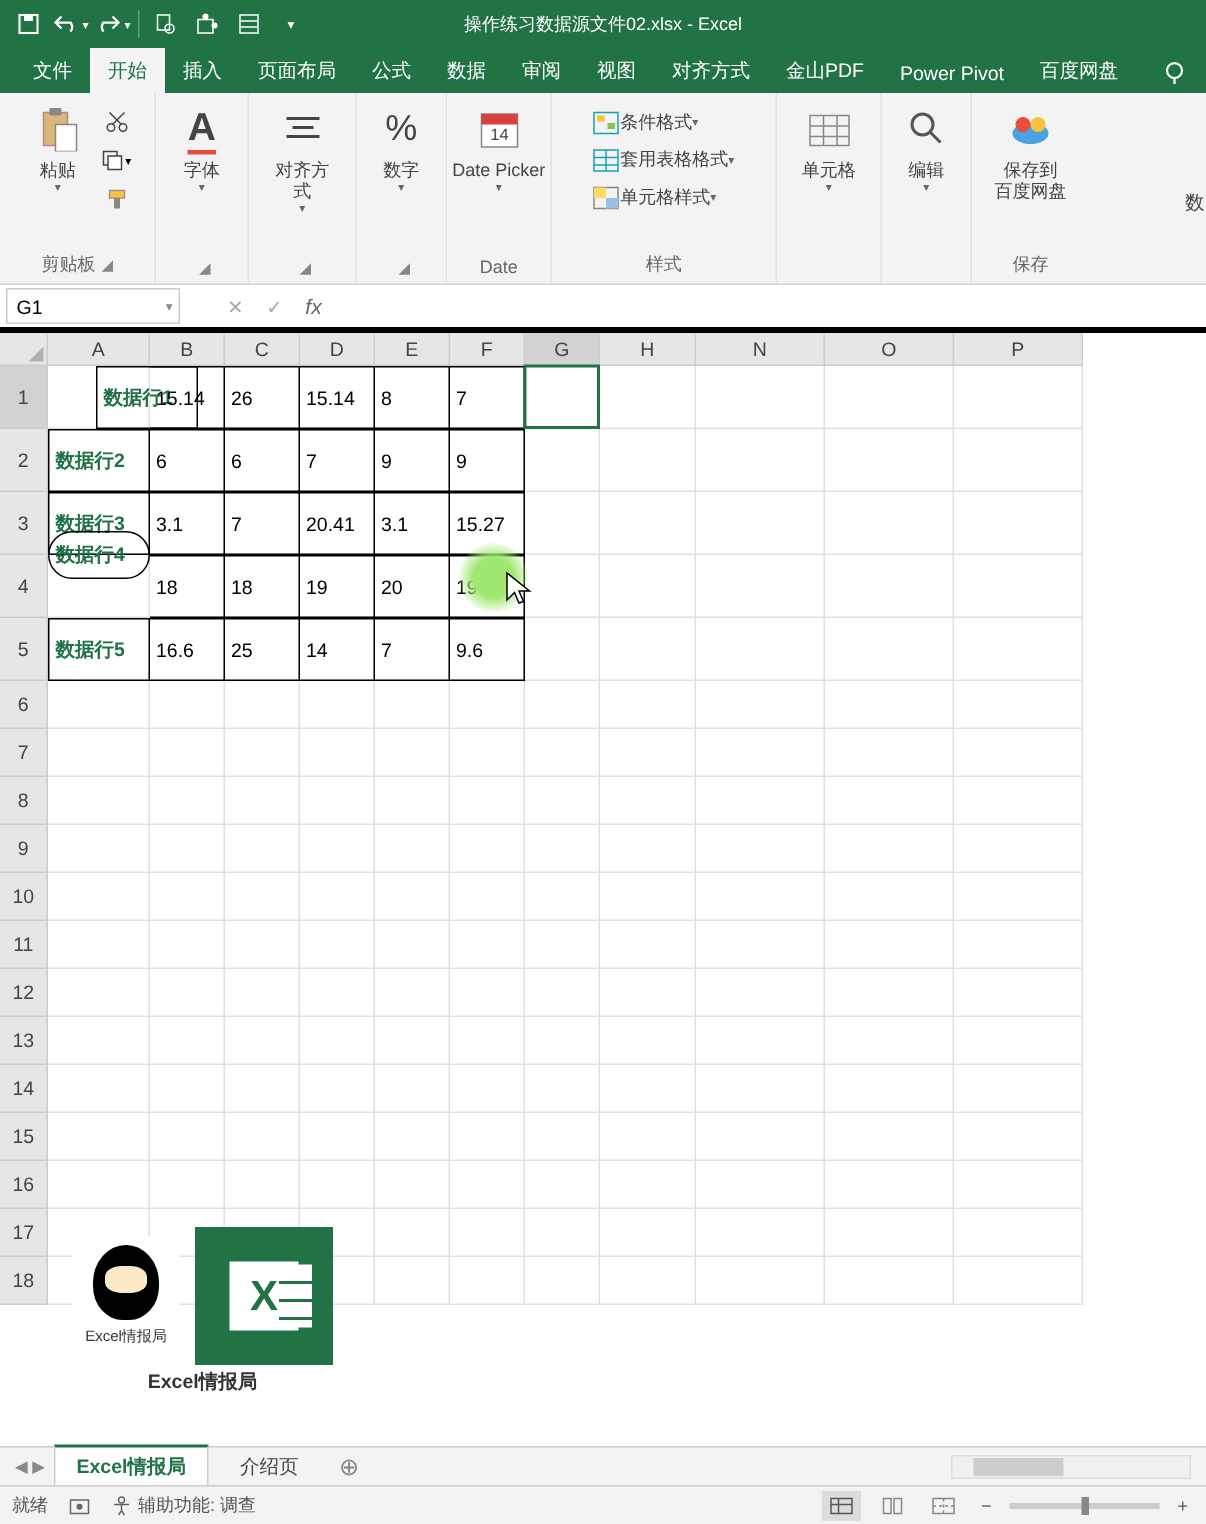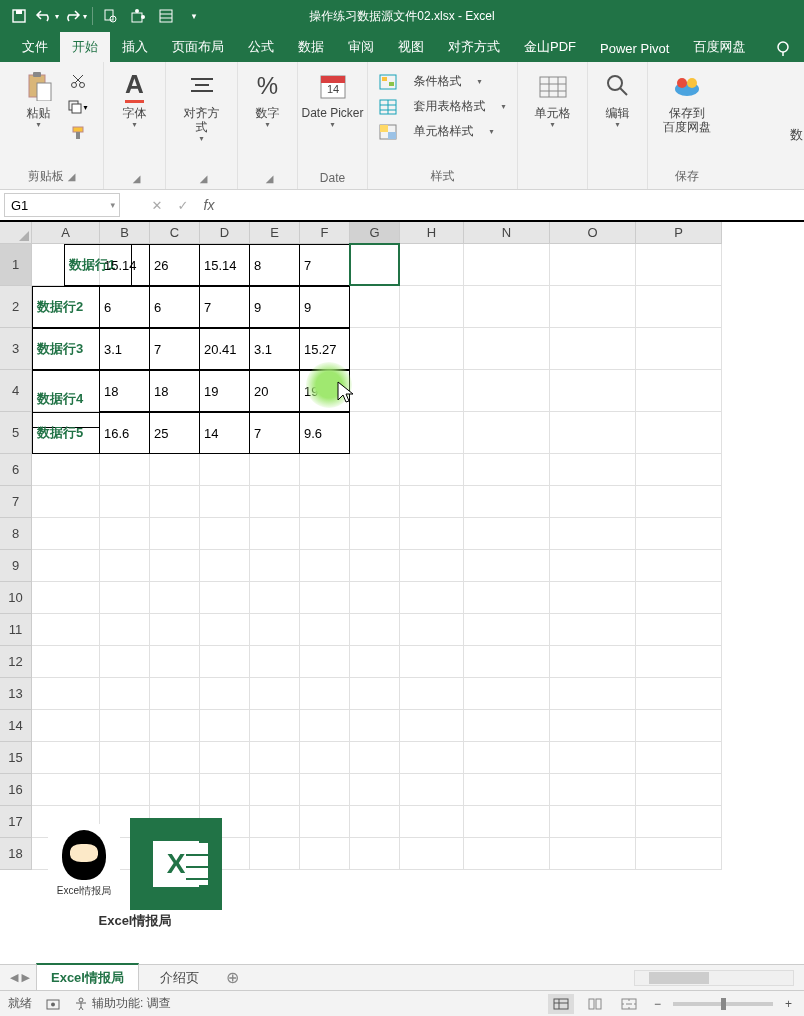--- a/index.html
+++ b/index.html
@@ -26,26 +26,26 @@
 .rgroup { border-right:1px solid #e1e1e1; padding: 4px 6px 0 6px; display:flex; flex-direction:column; align-items:center; }
 .rgroup-body { flex:1; display:flex; align-items:flex-start; gap:4px; }
 .rgroup-label { font-size:12px; color:#666; padding:3px 0 4px 0; text-align:center; width:100%; }
 .rgroup-label .dlg { font-size:10px; margin-left:4px; color:#888; }
 .bigbtn { display:flex; flex-direction:column; align-items:center; padding: 2px 6px; cursor:pointer; min-width:48px; }
 .bigbtn .icn { width:36px; height:36px; display:flex; align-items:center; justify-content:center; margin-bottom:2px; }
 .bigbtn .lbl { font-size:12px; color:#444; text-align:center; line-height:14px; }
 .bigbtn .dd { font-size:8px; color:#666; }
 .smallcol { display:flex; flex-direction:column; gap:4px; padding-top:4px; }
 .sbtn { width:22px; height:22px; display:flex; align-items:center; justify-content:center; cursor:pointer; }
-.menu-row { display:flex; align-items:center; gap:16px; font-size:12px; color:#444; padding:3px 4px; cursor:pointer; }
+.menu-row { display:flex; align-items:center; gap:0; font-size:12px; color:#444; padding:3px 4px; cursor:pointer; }
 .menu-row .dd { font-size:8px; color:#666; }
 .ribbon-extra { position:absolute; right:2px; top:64px; width:12px; font-size:13px; color:#444; text-align:center;}
 
 
-.formula-bar { height:32px; background:#fff; border-bottom:2px solid #000000; display:flex; align-items:center; }
+.formula-bar { height:32px; background:#fff; border-bottom:4px solid #000000; display:flex; align-items:center; }
 .name-box { width:116px; height:24px; border:1px solid #ccc; margin:0 4px; display:flex; align-items:center; padding:0 6px; font-size:13px; position:relative; }
 .name-box .dd { position:absolute; right:4px; font-size:9px; color:#888; }
 .fsep { width:20px; }
 .fx-btn { width:26px; height:24px; display:flex; align-items:center; justify-content:center; color:#aaa; font-size:13px; cursor:pointer; }
 .fx-btn.fx { font-style:italic; color:#666; font-size:14px; }
 .formula-input { flex:1; height:24px; border:none; outline:none; font-size:13px; padding:0 6px; }
 
 
 .sheet-area { position:absolute; top:222px; bottom:52px; left:0; right:0; background:#fff; overflow:hidden; }
 .corner { position:absolute; left:0; top:0; width:32px; height:22px; background:#e6e6e6; border-right:1px solid #ccc; border-bottom:1px solid #ccc; }
@@ -611,21 +611,21 @@
       <div class="cell" style="left: 118px; top: 42px; width: 50px; height: 42px; border-top: 1px solid rgb(0, 0, 0); border-right: 1px solid rgb(0, 0, 0); border-bottom: 1px solid rgb(0, 0, 0);">6</div>
       <div class="cell" style="left: 168px; top: 42px; width: 50px; height: 42px; border-top: 1px solid rgb(0, 0, 0); border-right: 1px solid rgb(0, 0, 0); border-bottom: 1px solid rgb(0, 0, 0);">7</div>
       <div class="cell" style="left: 218px; top: 42px; width: 50px; height: 42px; border-top: 1px solid rgb(0, 0, 0); border-right: 1px solid rgb(0, 0, 0); border-bottom: 1px solid rgb(0, 0, 0);">9</div>
       <div class="cell" style="left: 268px; top: 42px; width: 50px; height: 42px; border-top: 1px solid rgb(0, 0, 0); border-right: 1.5px solid rgb(0, 0, 0); border-bottom: 1px solid rgb(0, 0, 0);">9</div>
       <div class="cell hdr" style="left: 0px; top: 84px; width: 68px; height: 42px; border-width: 1px 1px 1px 1.5px; border-style: solid; border-color: rgb(0, 0, 0);">数据行3</div>
       <div class="cell" style="left: 68px; top: 84px; width: 50px; height: 42px; border-top: 1px solid rgb(0, 0, 0); border-right: 1px solid rgb(0, 0, 0); border-bottom: 1px solid rgb(0, 0, 0);">3.1</div>
       <div class="cell" style="left: 118px; top: 84px; width: 50px; height: 42px; border-top: 1px solid rgb(0, 0, 0); border-right: 1px solid rgb(0, 0, 0); border-bottom: 1px solid rgb(0, 0, 0);">7</div>
       <div class="cell" style="left: 168px; top: 84px; width: 50px; height: 42px; border-top: 1px solid rgb(0, 0, 0); border-right: 1px solid rgb(0, 0, 0); border-bottom: 1px solid rgb(0, 0, 0);">20.41</div>
       <div class="cell" style="left: 218px; top: 84px; width: 50px; height: 42px; border-top: 1px solid rgb(0, 0, 0); border-right: 1px solid rgb(0, 0, 0); border-bottom: 1px solid rgb(0, 0, 0);">3.1</div>
       <div class="cell" style="left: 268px; top: 84px; width: 50px; height: 42px; border-top: 1px solid rgb(0, 0, 0); border-right: 1.5px solid rgb(0, 0, 0); border-bottom: 1px solid rgb(0, 0, 0);">15.27</div>
-      <div class="cell hdr" style="left: 0px; top: 126px; width: 68px; height: 58px; border-width: 1px 1px 1px 1.5px; border-style: solid; border-color: rgb(0, 0, 0);">数据行4</div>
+      <div class="cell hdr" style="left: 0px; top: 110px; width: 68px; height: 32px; border-width: 1px 1px 1px 1.5px; border-style: solid; border-color: rgb(0, 0, 0); border-radius: 20px;">数据行4</div>
       <div class="cell" style="left: 68px; top: 126px; width: 50px; height: 42px; border-top: 1px solid rgb(0, 0, 0); border-right: 1px solid rgb(0, 0, 0); border-bottom: 1px solid rgb(0, 0, 0);">18</div>
       <div class="cell" style="left: 118px; top: 126px; width: 50px; height: 42px; border-top: 1px solid rgb(0, 0, 0); border-right: 1px solid rgb(0, 0, 0); border-bottom: 1px solid rgb(0, 0, 0);">18</div>
       <div class="cell" style="left: 168px; top: 126px; width: 50px; height: 42px; border-top: 1px solid rgb(0, 0, 0); border-right: 1px solid rgb(0, 0, 0); border-bottom: 1px solid rgb(0, 0, 0);">19</div>
       <div class="cell" style="left: 218px; top: 126px; width: 50px; height: 42px; border-top: 1px solid rgb(0, 0, 0); border-right: 1px solid rgb(0, 0, 0); border-bottom: 1px solid rgb(0, 0, 0);">20</div>
       <div class="cell" style="left: 268px; top: 126px; width: 50px; height: 42px; border-top: 1px solid rgb(0, 0, 0); border-right: 1.5px solid rgb(0, 0, 0); border-bottom: 1px solid rgb(0, 0, 0);">19</div>
       <div class="cell hdr" style="left: 0px; top: 168px; width: 68px; height: 42px; border-width: 1px 1px 1.5px 1.5px; border-style: solid; border-color: rgb(0, 0, 0);">数据行5</div>
       <div class="cell" style="left: 68px; top: 168px; width: 50px; height: 42px; border-top: 1px solid rgb(0, 0, 0); border-right: 1px solid rgb(0, 0, 0); border-bottom: 1.5px solid rgb(0, 0, 0);">16.6</div>
       <div class="cell" style="left: 118px; top: 168px; width: 50px; height: 42px; border-top: 1px solid rgb(0, 0, 0); border-right: 1px solid rgb(0, 0, 0); border-bottom: 1.5px solid rgb(0, 0, 0);">25</div>
       <div class="cell" style="left: 168px; top: 168px; width: 50px; height: 42px; border-top: 1px solid rgb(0, 0, 0); border-right: 1px solid rgb(0, 0, 0); border-bottom: 1.5px solid rgb(0, 0, 0);">14</div>
       <div class="cell" style="left: 218px; top: 168px; width: 50px; height: 42px; border-top: 1px solid rgb(0, 0, 0); border-right: 1px solid rgb(0, 0, 0); border-bottom: 1.5px solid rgb(0, 0, 0);">7</div>

